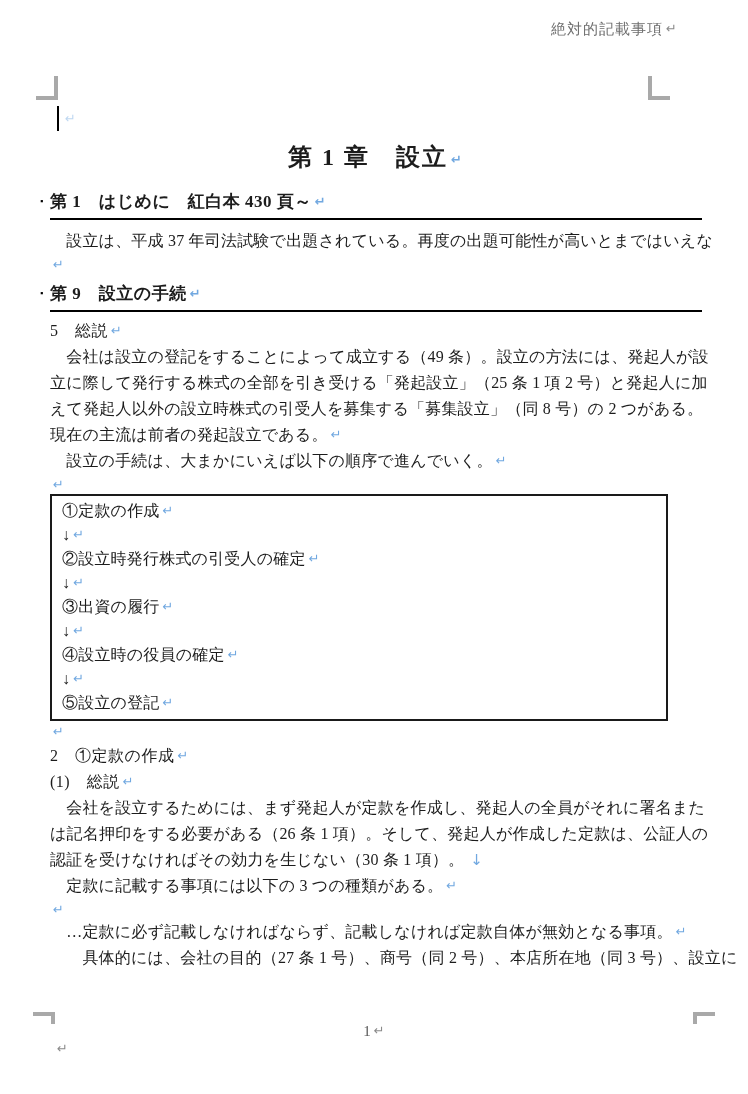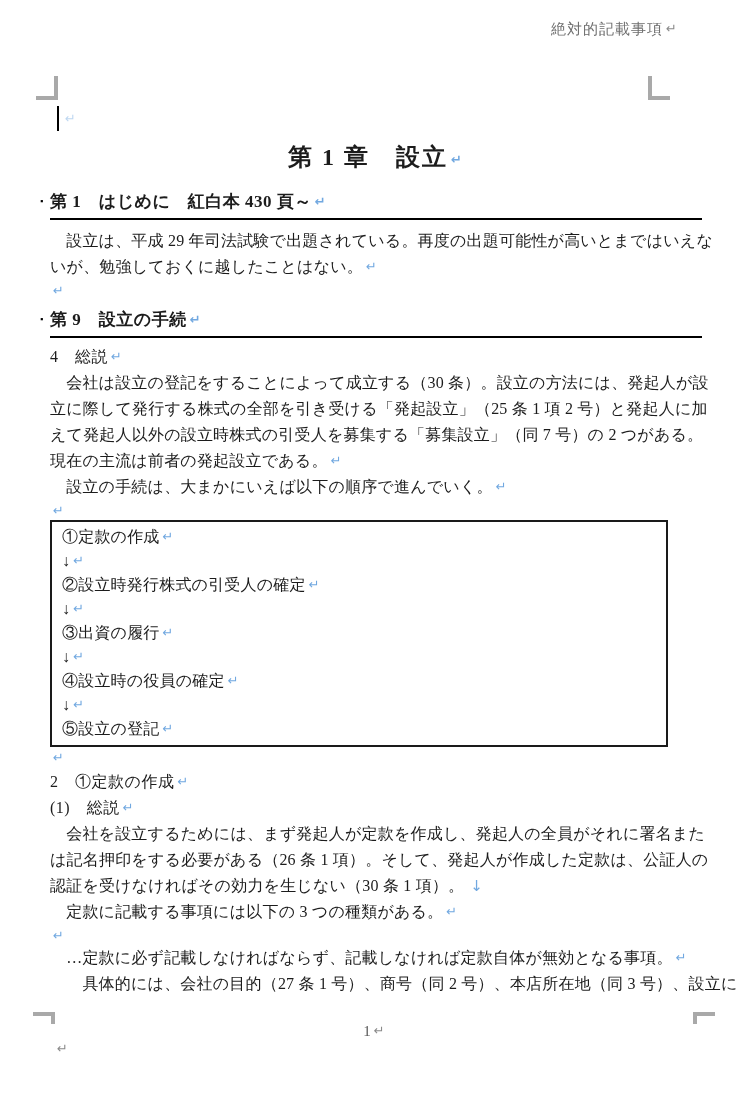--- a/index.html
+++ b/index.html
@@ -110,32 +110,31 @@
 
   <div class="caret"></div>
   <span class="pm caret-mark">↵</span>
 
   <div class="content">
 
     <div class="chapter-title"><span>第 1 章　設立</span><span class="pm">↵</span></div>
 
     <div class="sec-heading"><span class="hbullet">▪</span><span>第 1　はじめに　紅白本 430 頁～</span><span class="pm">↵</span></div>
 
-    <div class="line"><span class="t">　設立は、平成 29 年司法試験で出題されている。再度の出題可能性が高いとまではいえな</span></div>
-    <div class="line"><span class="t">いが、勉強しておくに越したことはない。</span><span class="pm">↵</span></div>
+    <div class="line"><span class="t">　設立は、平成 37 年司法試験で出題されている。再度の出題可能性が高いとまではいえな</span></div>
 
     <div class="blank"><span class="pm">↵</span></div>
 
     <div class="sec-heading second"><span class="hbullet">▪</span><span>第 9　設立の手続</span><span class="pm">↵</span></div>
 
-    <div class="subhead"><span>4　総説</span><span class="pm">↵</span></div>
+    <div class="subhead"><span>5　総説</span><span class="pm">↵</span></div>
 
-    <div class="line"><span class="t">　会社は設立の登記をすることによって成立する（30 条）。設立の方法には、発起人が設</span></div>
+    <div class="line"><span class="t">　会社は設立の登記をすることによって成立する（49 条）。設立の方法には、発起人が設</span></div>
     <div class="line"><span class="t">立に際して発行する株式の全部を引き受ける「発起設立」（25 条 1 項 2 号）と発起人に加</span></div>
-    <div class="line"><span class="t">えて発起人以外の設立時株式の引受人を募集する「募集設立」（同 7 号）の 2 つがある。</span></div>
+    <div class="line"><span class="t">えて発起人以外の設立時株式の引受人を募集する「募集設立」（同 8 号）の 2 つがある。</span></div>
     <div class="line"><span class="t">現在の主流は前者の発起設立である。</span><span class="pm">↵</span></div>
     <div class="line"><span class="t">　設立の手続は、大まかにいえば以下の順序で進んでいく。</span><span class="pm">↵</span></div>
 
     <div class="blank short"><span class="pm">↵</span></div>
 
     <div class="flow-box">
       <div class="line"><span class="t">①定款の作成</span><span class="pm">↵</span></div>
       <div class="line"><span class="t">↓</span><span class="pm">↵</span></div>
       <div class="line"><span class="t">②設立時発行株式の引受人の確定</span><span class="pm">↵</span></div>
       <div class="line"><span class="t">↓</span><span class="pm">↵</span></div>

